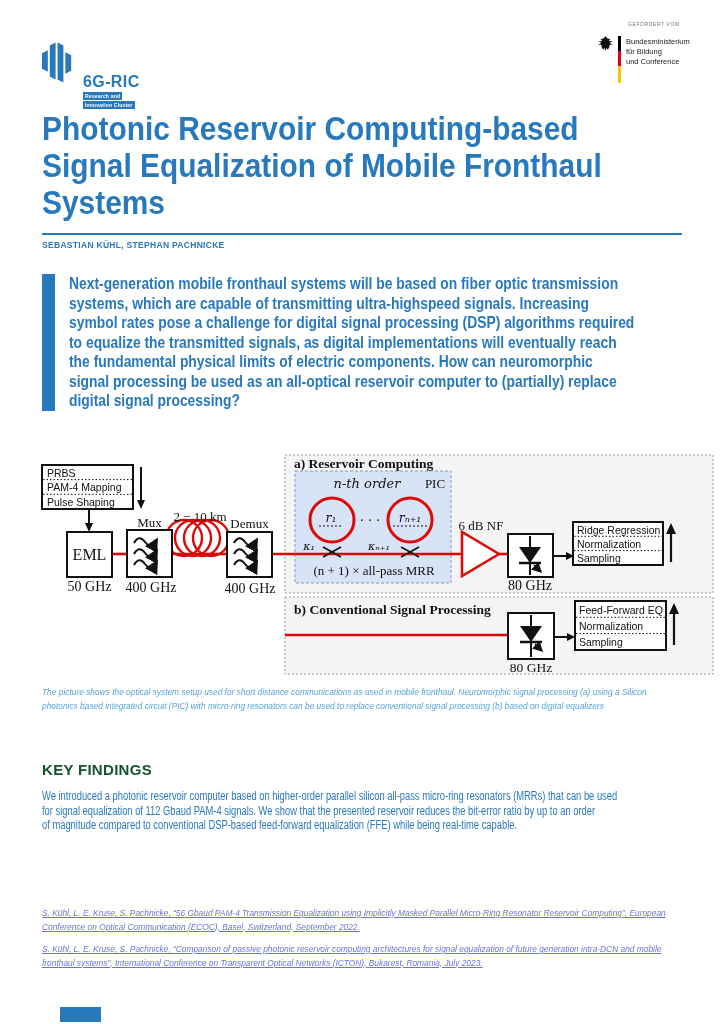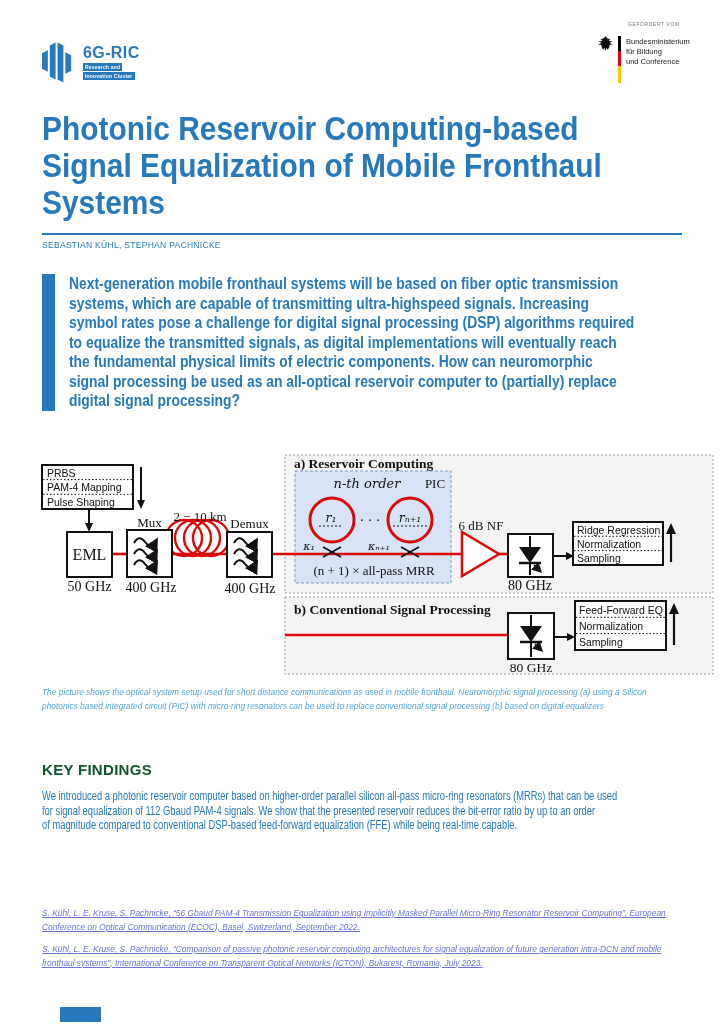--- a/index.html
+++ b/index.html
@@ -2,38 +2,38 @@
 <html><head>
 <meta charset="utf-8">
 <style>
   html,body{margin:0;padding:0;}
   body{width:724px;height:1024px;position:relative;background:#ffffff;
        font-family:"Liberation Sans",sans-serif;overflow:hidden;}
   .abs{position:absolute;}
 
   
   .logo{left:42px;top:40px;display:flex;align-items:flex-start;}
-  .logo-text{margin-left:6px;}
+  .logo-text{margin-left:6px;margin-top:29px;}
   .logo-name{font-size:16px;font-weight:bold;color:#2878bc;letter-spacing:.4px;line-height:18px;margin-top:4px;}
   .logo-chip{display:block;background:#2878bc;color:#fff;font-size:5px;font-weight:bold;
              padding:1px 2px;margin-top:1px;width:max-content;letter-spacing:.2px;}
   .funder{left:597px;top:21px;width:115px;}
   .funder-kicker{font-size:5px;color:#777;letter-spacing:.6px;margin-left:31px;}
   .funder-row{display:flex;margin-top:9px;}
   .flagbar{width:3px;height:47px;margin-left:4px;}
   .flag-b{height:15px;background:#000;}
   .flag-r{height:15px;background:#e1001a;}
   .flag-g{height:17px;background:#f6c800;}
   .ministry{font-size:7.5px;color:#222;line-height:10px;margin-left:5px;margin-top:1px;}
 
   
   .title{left:42px;top:111px;font-size:32.5px;line-height:37px;font-weight:bold;color:#2878bc;
          white-space:pre;transform:scaleX(.92);transform-origin:0 0;}
   .rule{left:42px;top:233px;width:640px;height:2px;background:#2878bc;}
-  .authors{left:42px;top:240px;font-size:8.5px;font-weight:normal;color:#2878bc;letter-spacing:.3px;}
+  .authors{left:42px;top:240px;font-size:8.5px;font-weight:bold;color:#2878bc;letter-spacing:.3px;}
 
   
   .abstract{left:42px;top:274px;display:flex;align-items:stretch;}
   .abstract-bar{width:13px;background:#2878bc;}
   .abstract-text{margin-left:14px;font-weight:bold;font-size:16.5px;line-height:19.5px;color:#2878bc;
                  white-space:pre;transform:scaleX(.84);transform-origin:0 0;}
 
   
   .figure{left:38px;top:447px;width:676px;height:235px;text-align:right;}
   .fser{font-family:"Liberation Serif","DejaVu Serif",serif;fill:#111;}

